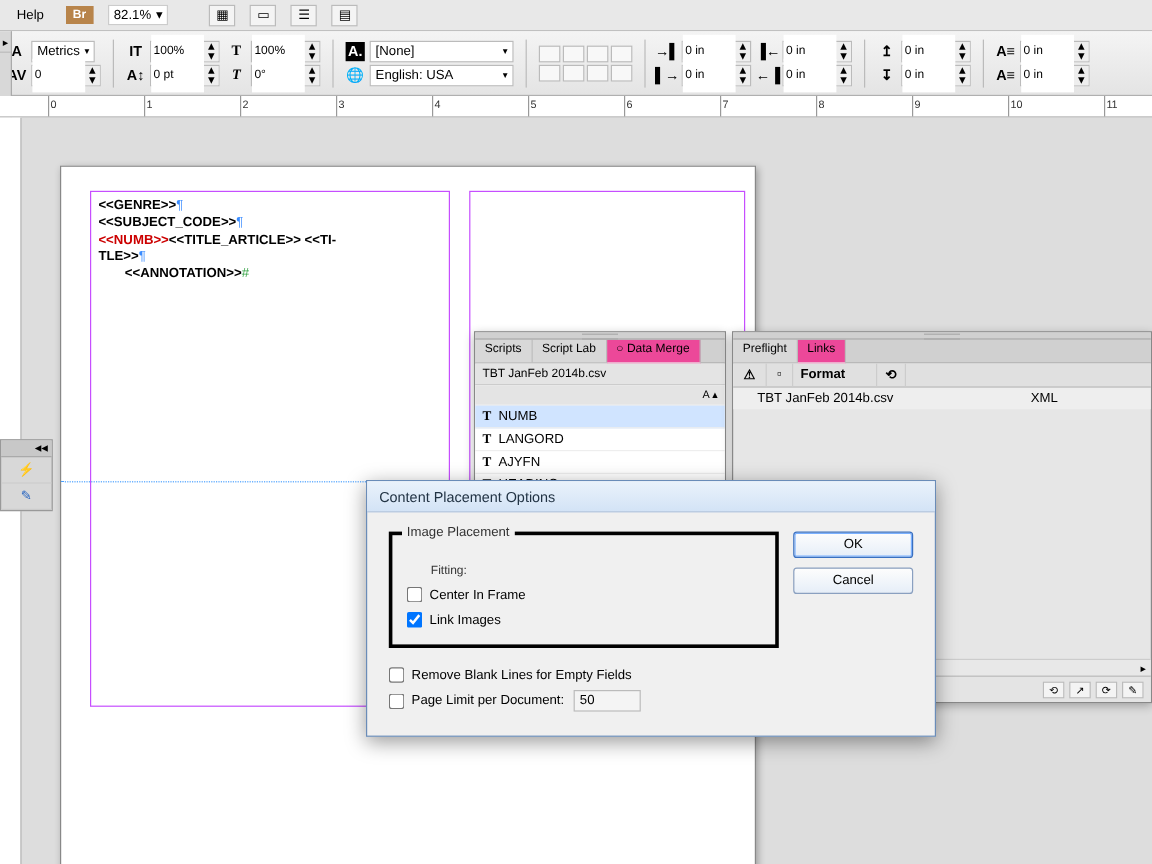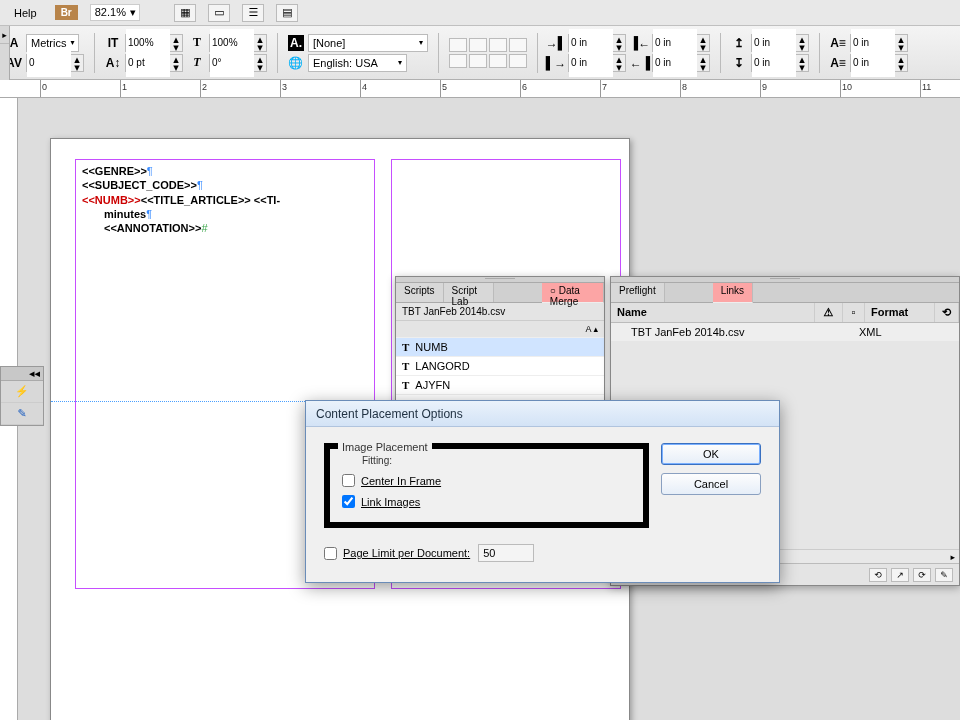--- a/index.html
+++ b/index.html
@@ -1,21 +1,21 @@
 <!DOCTYPE html>
 <html><head>
 <meta charset="utf-8">
 <style>
 * { box-sizing: border-box; margin: 0; padding: 0; font-family: "Segoe UI", Tahoma, sans-serif; font-size: 11px; }
 body { background: #f0f0f0; width: 960px; height: 720px; overflow: hidden; position: relative; }
 
 .menubar { height: 26px; background: #e8e8e8; border-bottom: 1px solid #c0c0c0; display: flex; align-items: center; padding: 0 8px; gap: 12px; }
 .menubar .help { padding: 2px 6px; }
 .br-badge { background: #b8844a; color: #fff; padding: 2px 6px; font-weight: bold; font-size: 10px; }
-.zoom { display: flex; gap: 4px; border: 1px solid #ccc; padding: 1px 4px; background: #fff; }
+.zoom { display: flex; align-items: center; gap: 4px; border: 1px solid #ccc; padding: 1px 4px; background: #fff; }
 .iconbtn { width: 22px; height: 18px; border: 1px solid #bbb; background: #f4f4f4; display: inline-flex; align-items: center; justify-content: center; }
 
 .toolbar { height: 54px; background: linear-gradient(#f4f4f4,#e4e4e4); border-bottom: 1px solid #b0b0b0; display: flex; align-items: center; padding: 2px 6px; gap: 6px; }
 .toolbar .sep { width: 1px; height: 40px; background: #bbb; margin: 0 4px; }
 .numfield { display: inline-flex; align-items: center; border: 1px solid #bbb; background: #fff; height: 18px; }
 .numfield input { width: 44px; border: none; height: 28px; padding: 0 2px; font-size: 10px; }
 .numfield .spin { width: 12px; height: 16px; background:#eee; font-size:8px; display:flex; flex-direction:column; }
 .numfield .spin span{height:8px; line-height:8px; text-align:center;}
 .lbl { font-size: 10px; color: #333; }
 .dropdown { display: inline-flex; align-items: center; border: 1px solid #bbb; background: #fff; height: 18px; padding: 0 4px; gap: 4px; }
@@ -37,21 +37,21 @@
 .text-frame .field { font-weight: bold; color: #000; }
 .text-frame .numb { color: #c00; font-weight: bold; margin-top: 48px; }
 .text-frame .pilcrow { color: #3a8cff; }
 .text-frame .hash { color: #3aa54a; }
 .col2 { position:absolute; left:340px; top:20px; width:230px; height:430px; border:1px solid #c64eff; }
 .hguide { position:absolute; left:0; right:0; border-top:1px dotted #4aa0ff; }
 
 .panel { position: absolute; background: #e6e6e6; border: 1px solid #888; box-shadow: 0 2px 8px rgba(0,0,0,0.3); }
 .panel .tabbar { display: flex; background: #d0d0d0; border-bottom: 1px solid #aaa; height: 20px; }
 .panel .tab { padding: 2px 8px; font-size: 10px; border-right: 1px solid #bbb; background: #d8d8d8; }
-.panel .tab.active { background: #fca5a5; border-bottom: 1px solid #eee; margin-bottom:-1px;margin-left:48px; }
+.panel .tab.active { background: #ec4899; border-bottom: 1px solid #eee; margin-bottom:-1px; }
 .panel .body { background:#eee; }
 .panel .grip { height:6px; background:#d0d0d0; border-bottom:1px solid #aaa; position:relative; }
 .panel .grip::after{content:"";position:absolute;left:50%;top:1px;width:30px;height:3px;border-top:1px solid #aaa;border-bottom:1px solid #aaa;transform:translateX(-50%);}
 
 .datamerge { top: 276px; left: 395px; width: 210px; }
 .datamerge .source { padding: 3px 6px; font-size: 10px; background:#e4e4e4; border-bottom:1px solid #ccc; }
 .datamerge .list { background:#fff; }
 .datamerge .item { display:flex; align-items:center; gap:6px; padding:3px 6px; border-bottom:1px solid #eee; font-size:10px; }
 .datamerge .item.sel { background:#d0e4ff; }
 .datamerge .T { font-weight:bold; font-family:Georgia,serif; }
@@ -60,24 +60,24 @@
 .rightpanel .header-row { display:flex; background:#e0e0e0; border-bottom:1px solid #bbb; font-size:10px; font-weight:bold; }
 .rightpanel .header-row .col { padding:3px 6px; border-right:1px solid #ccc; }
 .rightpanel .linkrow { display:flex; padding:3px 6px; font-size:10px; }
 .rightpanel .foot { position:absolute; bottom:0; left:0; right:0; height:22px; background:#e4e4e4; border-top:1px solid #bbb; display:flex; justify-content:flex-end; align-items:center; gap:4px; padding:0 6px; }
 .rightpanel .foot .fbtn{ width:18px;height:14px;border:1px solid #bbb;background:#f4f4f4;font-size:9px;display:inline-flex;align-items:center;justify-content:center; }
 
 .dlg { position:absolute; top:400px; left:305px; width:475px; background:#f0f0f0; border:1px solid #6a8cb8; box-shadow:0 4px 16px rgba(0,0,0,0.4); }
 .dlg .titlebar { height:26px; background:linear-gradient(#eaf2fb,#d3e3f6); border-bottom:1px solid #b0c4de; display:flex; align-items:center; padding:0 10px; color:#234; font-size:12px; }
 .dlg .content { padding:16px 18px 20px 18px; display:flex; gap:12px; }
 .dlg .left { flex:1; }
-.dlg .group { border:6px solid #000000; padding:6px 12px 14px 12px; position:relative; margin-bottom:16px; }
+.dlg .group { border:3px solid #000000; padding:24px 12px 14px 12px; position:relative; margin-bottom:16px; }
 .dlg .group .legend { position:absolute; top:-8px; left:8px; background:#f0f0f0; padding:0 4px; font-size:11px; color:#333; }
 .dlg select { width:190px; height:20px; background:#1060d0; color:#fff; border:1px solid #0a4aa0; font-size:11px; padding:0 4px; }
-.dlg .chk { display:flex; align-items:center; gap:6px; margin-top:8px; font-size:11px;text-decoration:underline; }
+.dlg .chk { display:flex; align-items:center; gap:6px; margin-top:8px; font-size:11px; }
 .dlg .chk input{ width:13px;height:13px; }
 .dlg .btncol { width:100px; display:flex; flex-direction:column; gap:8px; }
 .dlg button { height:22px; border:1px solid #8aa0c0; background:linear-gradient(#fdfdfd,#e6eef8); border-radius:3px; font-size:11px; }
 .dlg button.ok { border:1px solid #3a70c0; box-shadow:0 0 0 1px #7ab0ff inset; }
 .dlg .plrow { display:flex; align-items:center; gap:8px; margin-top:6px; font-size:11px; }
 .dlg .plrow input[type=text]{ width:56px; height:18px; border:1px solid #bbb; background:#f4f4f4; padding:0 4px; }
 
 .mini-panel { position:absolute; top:366px; left:0; width:44px; background:#d8d8d8; border:1px solid #999; }
 .mini-panel .hdr{height:14px;background:#c8c8c8;border-bottom:1px solid #aaa;display:flex;justify-content:flex-end;padding:0 3px;font-size:9px;}
 .mini-panel .row{height:22px;display:flex;align-items:center;justify-content:center;border-bottom:1px solid #ccc;}
@@ -175,21 +175,21 @@
   <div class="stack">
     <div class="row">
         <span class="tinyicon" style="background:#000;color:#fff;padding:0 2px">A.</span>
       <span class="dropdown" style="width:120px">
           <span>[None]</span>
           <span class="arrow" style="margin-left:auto">▾</span>
         </span>
       </div>
     <div class="row">
         <span class="tinyicon">🌐</span>
-      <span class="dropdown" style="width:99px">
+      <span class="dropdown" style="width:120px">
           <span>English: USA</span>
           <span class="arrow" style="margin-left:auto">▾</span>
         </span>
       </div>
   </div>
   <span class="sep"></span>
   <div class="align-grid">
     <span class="ab"></span>
     <span class="ab"></span>
     <span class="ab"></span>
@@ -319,21 +319,21 @@
     <div class="num" style="left: 922px;">11</div>
   </div>
 
 <div class="canvas-area">
   <div class="left-rail"></div>
   <div class="page">
     <div class="text-frame" id="textframe">
         <div><span class="field">&lt;&lt;GENRE&gt;&gt;</span><span class="pilcrow">¶</span></div>
         <div><span class="field">&lt;&lt;SUBJECT_CODE&gt;&gt;</span><span class="pilcrow">¶</span></div>
         <div><span class="numb">&lt;&lt;NUMB&gt;&gt;</span><span class="field">&lt;&lt;TITLE_ARTICLE&gt;&gt; &lt;&lt;TI-</span></div>
-        <div style="padding-left: 22px;"><span class="field">minutes</span><span class="pilcrow">¶</span></div>
+        <div><span class="field">TLE&gt;&gt;</span><span class="pilcrow">¶</span></div>
         <div style="padding-left: 22px;"><span class="field">&lt;&lt;ANNOTATION&gt;&gt;</span><span class="hash">#</span></div>
       </div>
     <div class="col2"></div>
     <div class="hguide" style="top:262px"></div>
   </div>
 </div>
 
 <div class="mini-panel">
   <div class="hdr">
       <span>◂◂</span>
@@ -380,21 +380,20 @@
 </div>
 
 <div class="panel rightpanel">
   <div class="grip"></div>
   <div class="tabbar" id="ln-tabs">
       <div class="tab">Preflight</div>
       <div class="tab active">Links</div>
     </div>
   <div class="body">
     <div class="header-row">
-      <div class="col" style="flex:1">Name</div>
       <div class="col" style="width:28px;text-align:center">⚠</div>
       <div class="col" style="width:22px;text-align:center">▫</div>
       <div class="col" style="width:70px">Format</div>
       <div class="col" style="width:24px;text-align:center">⟲</div>
     </div>
     <div id="ln-rows">
         <div class="linkrow">
           <span style="flex:1;padding-left:14px">TBT JanFeb 2014b.csv</span>
           <span style="width:28px"></span>
           <span style="width:22px"></span>
@@ -425,20 +424,24 @@
         </div>
         <label class="chk">
             <input type="checkbox" style="">
             <span>Center In Frame</span>
           </label>
         <label class="chk">
             <input type="checkbox" checked="" style="">
             <span>Link Images</span>
           </label>
       </div>
+      <label class="chk" style="margin-top:0">
+          <input type="checkbox" style="">
+          <span>Remove Blank Lines for Empty Fields</span>
+        </label>
       <div class="plrow">
         <label class="chk" style="margin-top:0">
             <input type="checkbox" style="">
             <span>Page Limit per Document:</span>
           </label>
         <input type="text" value="50" style="">
       </div>
     </div>
     <div class="btncol">
       <button class="ok">OK</button>

